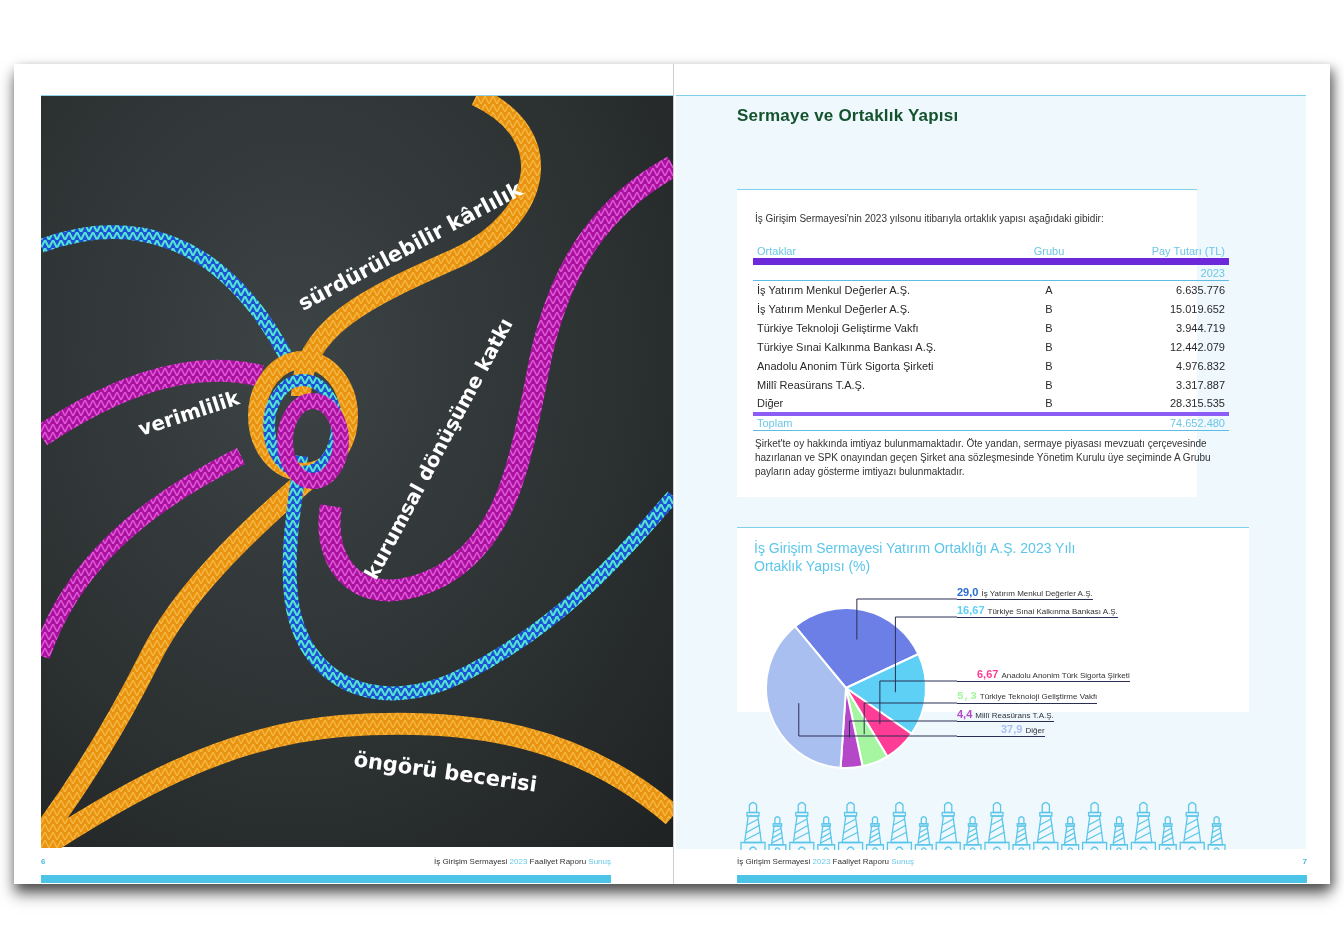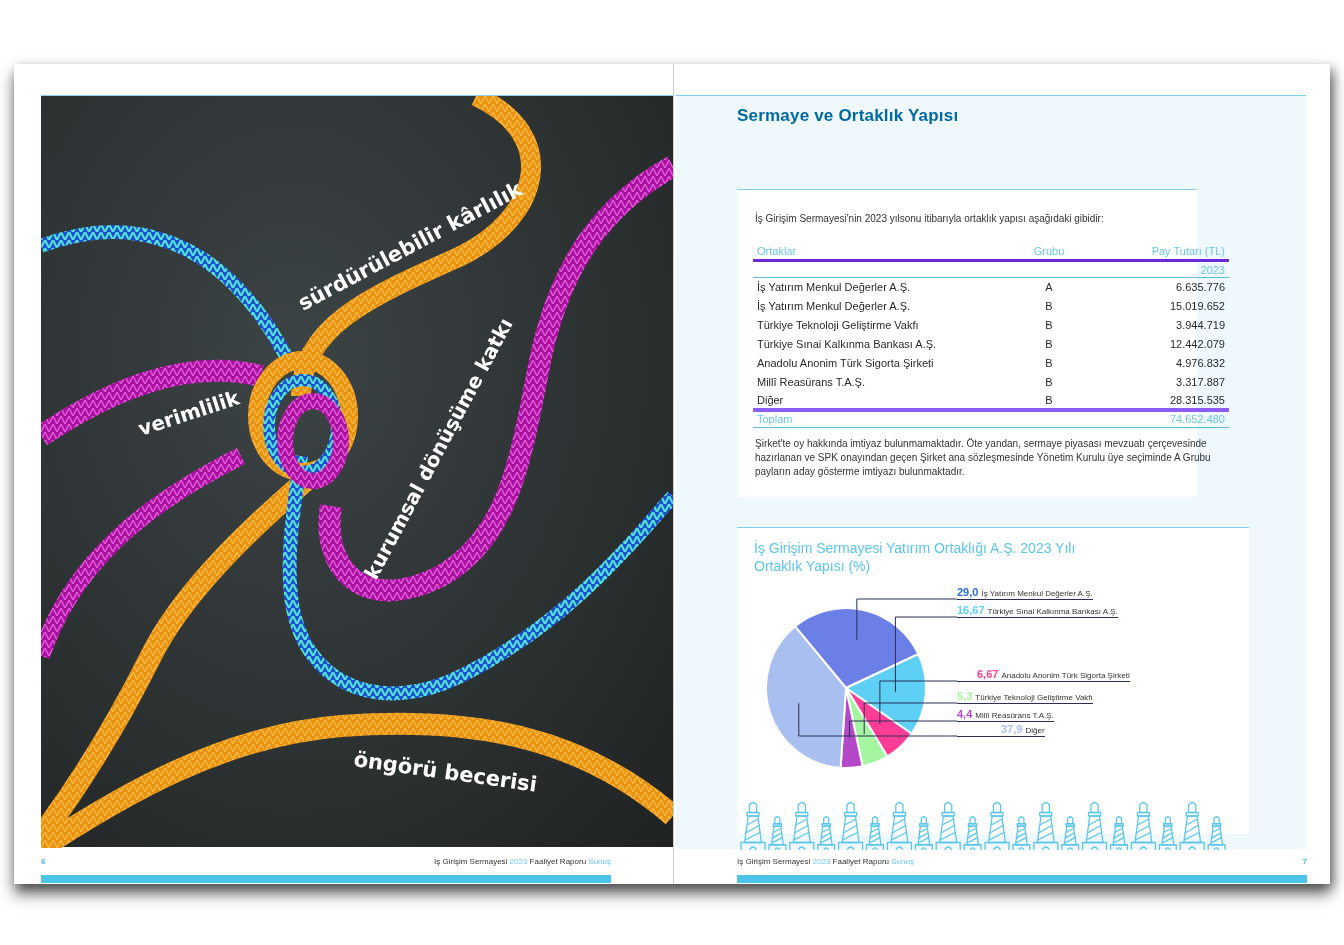--- a/index.html
+++ b/index.html
@@ -32,37 +32,37 @@
   .fcaption { position: absolute; right: 0; top: 0; white-space: nowrap; }
   .fcaption .hl { color: #6bc9ea; }
 
   
   .right-bg {
     position: absolute; left: 2px; top: 31px; width: 630px; height: 754px;
     background: #eef8fd; border-top: 1px solid #7fd0ea;
   }
   .page-title {
     position: absolute; left: 63px; top: 42px; font-size: 17px; font-weight: bold;
-    color: #0369a1; letter-spacing: 0.2px;
+    color: #14532d; letter-spacing: 0.2px;
   }
   .card {
     position: absolute; background: #fff; border-top: 1px solid #7fd0ea;
   }
   .card-table { left: 63px; top: 125px; width: 460px; height: 308px; }
-  .card-chart { left: 63px; top: 463px; width: 512px; height: 307px; }
+  .card-chart { left: 63px; top: 463px; width: 512px; height: 185px; }
 
   .intro { position: absolute; left: 18px; top: 23px; font-size: 10px; color: #333; }
   table.shares {
     position: absolute; left: 16px; top: 53px; width: 476px; border-collapse: collapse;
     font-size: 11px; color: #2a2a2a;
   }
   table.shares th { font-weight: normal; color: #6cc6e6; text-align: left; padding: 2px 4px 1px 4px; height: 17px; }
   table.shares th.r, table.shares td.r { text-align: right; }
   table.shares th.c, table.shares td.c { text-align: center; }
-  table.shares tr.h1 th { border-bottom: 3px solid #6d28d9; }
+  table.shares tr.h1 th { border-bottom: 7px solid #6d28d9; }
   table.shares tr.h2 th { border-bottom: 1px solid #5bbde0; height: 17px; }
   table.shares td { padding: 1px 4px; height: 19px; }
   table.shares tr.total td { color: #6cc6e6; border-top: 4px solid #8b5cf6; border-bottom: 1px solid #5bbde0; height: 17px; }
   .note { position: absolute; left: 18px; top: 247px; width: 480px; font-size: 10px; line-height: 14px; color: #333; }
 
   .chart-title { position: absolute; left: 17px; top: 11px; font-size: 14px; line-height: 18px; color: #5cc6ea; width: 330px; }
   .chart-svg { position: absolute; left: 0; top: 0; }
   .legend-item { position: absolute; font-size: 8px; color: #333; white-space: nowrap; border-bottom: 1px solid #2b2f55; padding-bottom: 1px; }
   .legend-item .val { font-size: 11px; font-weight: bold; margin-right: 3px; }
 
@@ -207,21 +207,21 @@
           <polyline points="142.8752602192234,196.23019107153453 142.8752602192234,153 220,153" fill="none"></polyline>
           <polyline points="127.19227368000975,206.1432679635028 127.19227368000975,175 220,175" fill="none"></polyline>
           <polyline points="112.50022124324536,209.47634233902437 112.50022124324536,193 220,193" fill="none"></polyline>
           <polyline points="61.79054010617383,175.21272153604406 61.79054010617383,208 220,208" fill="none"></polyline>
         </g>
     </svg>
     <div id="legend">
         <div class="legend-item" style="left: 220px; top: 58px;"><span class="val" style="color: rgb(42, 107, 209); margin-top: 22px;">29,0</span><span>İş Yatırım Menkul Değerler A.Ş.</span></div>
         <div class="legend-item" style="left: 220px; top: 76px;"><span class="val" style="color: rgb(95, 208, 245);">16,67</span><span>Türkiye Sınai Kalkınma Bankası A.Ş.</span></div>
         <div class="legend-item" style="left: 220px; top: 140px;"><span class="val" style="color: rgb(255, 61, 150); padding-left: 20px;">6,67</span><span>Anadolu Anonim Türk Sigorta Şirketi</span></div>
-        <div class="legend-item" style="left: 220px; top: 162px;"><span class="val" style="color: rgb(166, 245, 160);">5,3</span><span>Türkiye Teknoloji Geliştirme Vakfı</span></div>
+        <div class="legend-item" style="left: 220px; top: 162px;"><span class="val" style="color: rgb(166, 245, 160); font-family: Liberation Mono, monospace;">5,3</span><span>Türkiye Teknoloji Geliştirme Vakfı</span></div>
         <div class="legend-item" style="left: 220px; top: 180px;"><span class="val" style="color: rgb(181, 71, 201);">4,4</span><span>Millî Reasürans T.A.Ş.</span></div>
         <div class="legend-item" style="left: 220px; top: 195px;"><span class="val" style="color: rgb(169, 191, 240); margin-left: 44px;">37,9</span><span>Diğer</span></div>
       </div>
   </div>
 
   <svg class="lighthouses" viewBox="0 0 570 56" id="lighthouses">
       <g transform="translate(4,6)" stroke="#5cc6ea" fill="none" stroke-width="1.3">
         <path d="M8.399999999999999 5 Q12 0 15.600000000000001 5 L15.600000000000001 12.5 L8.399999999999999 12.5 Z"></path>
       <rect x="6" y="12.5" width="12" height="3.5000000000000004"></rect>
       <path d="M7.199999999999999 16 L3.5999999999999996 42.5 L20.4 42.5 L16.799999999999997 16 Z"></path>

